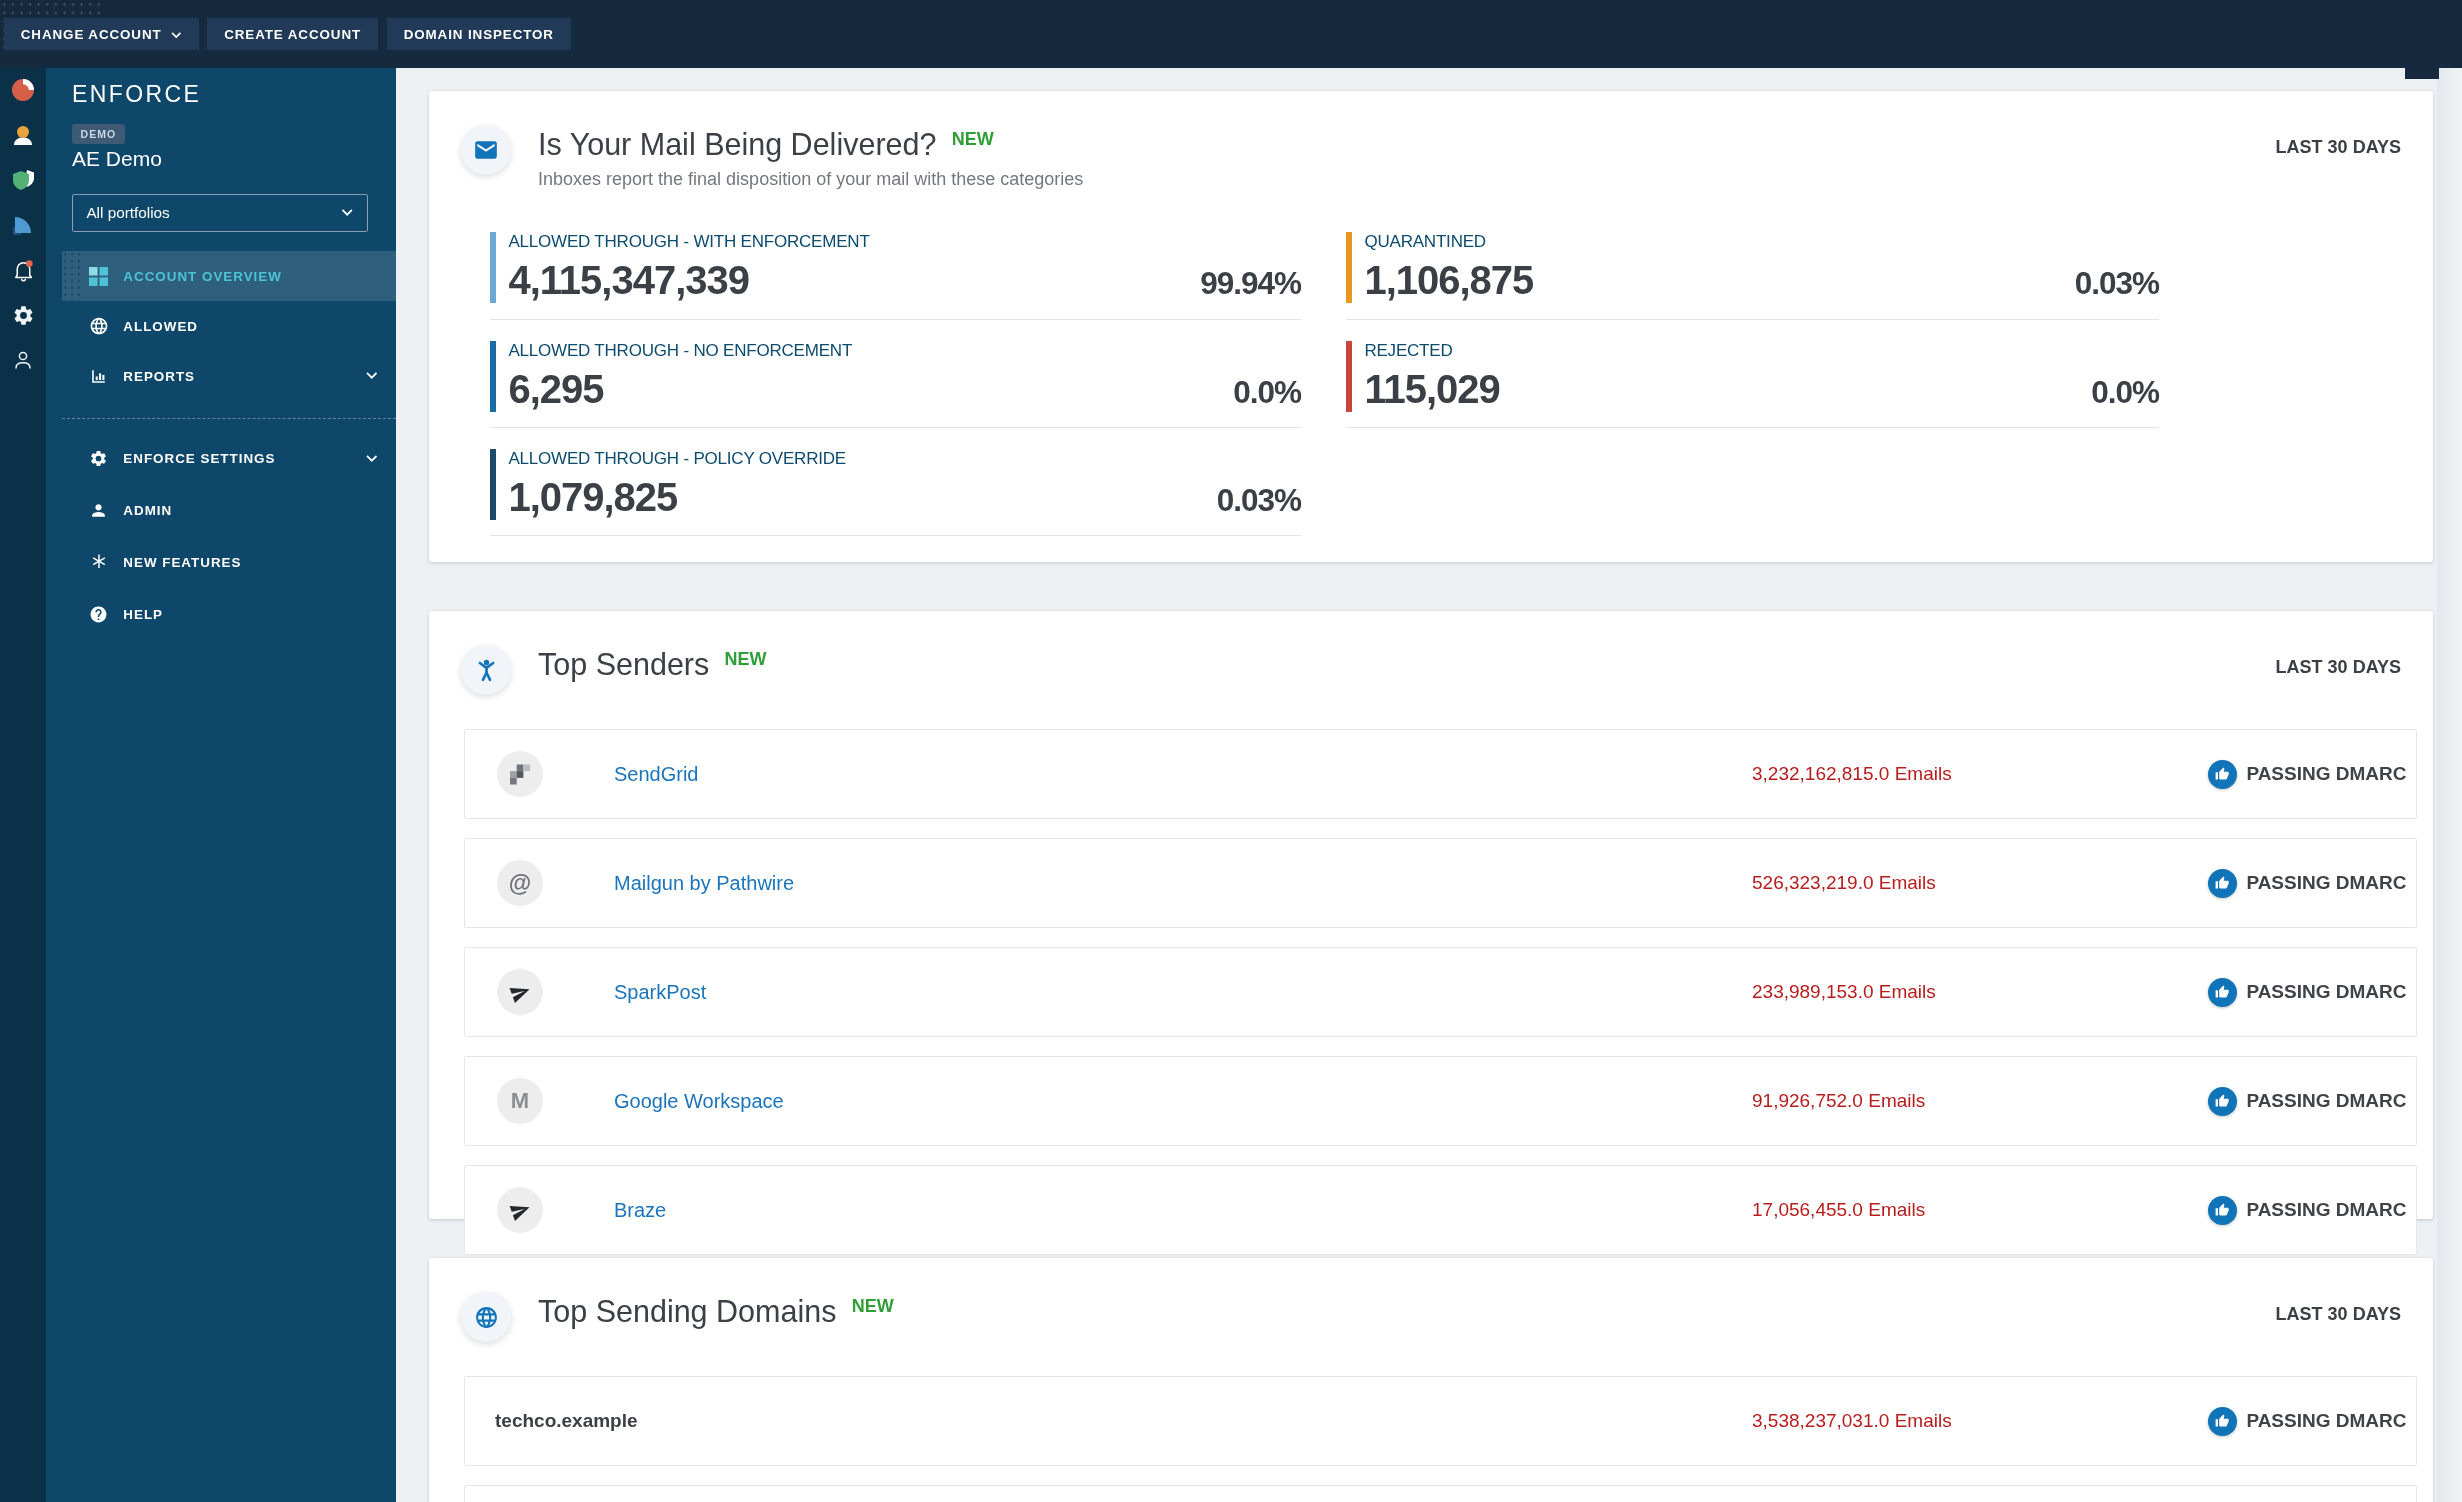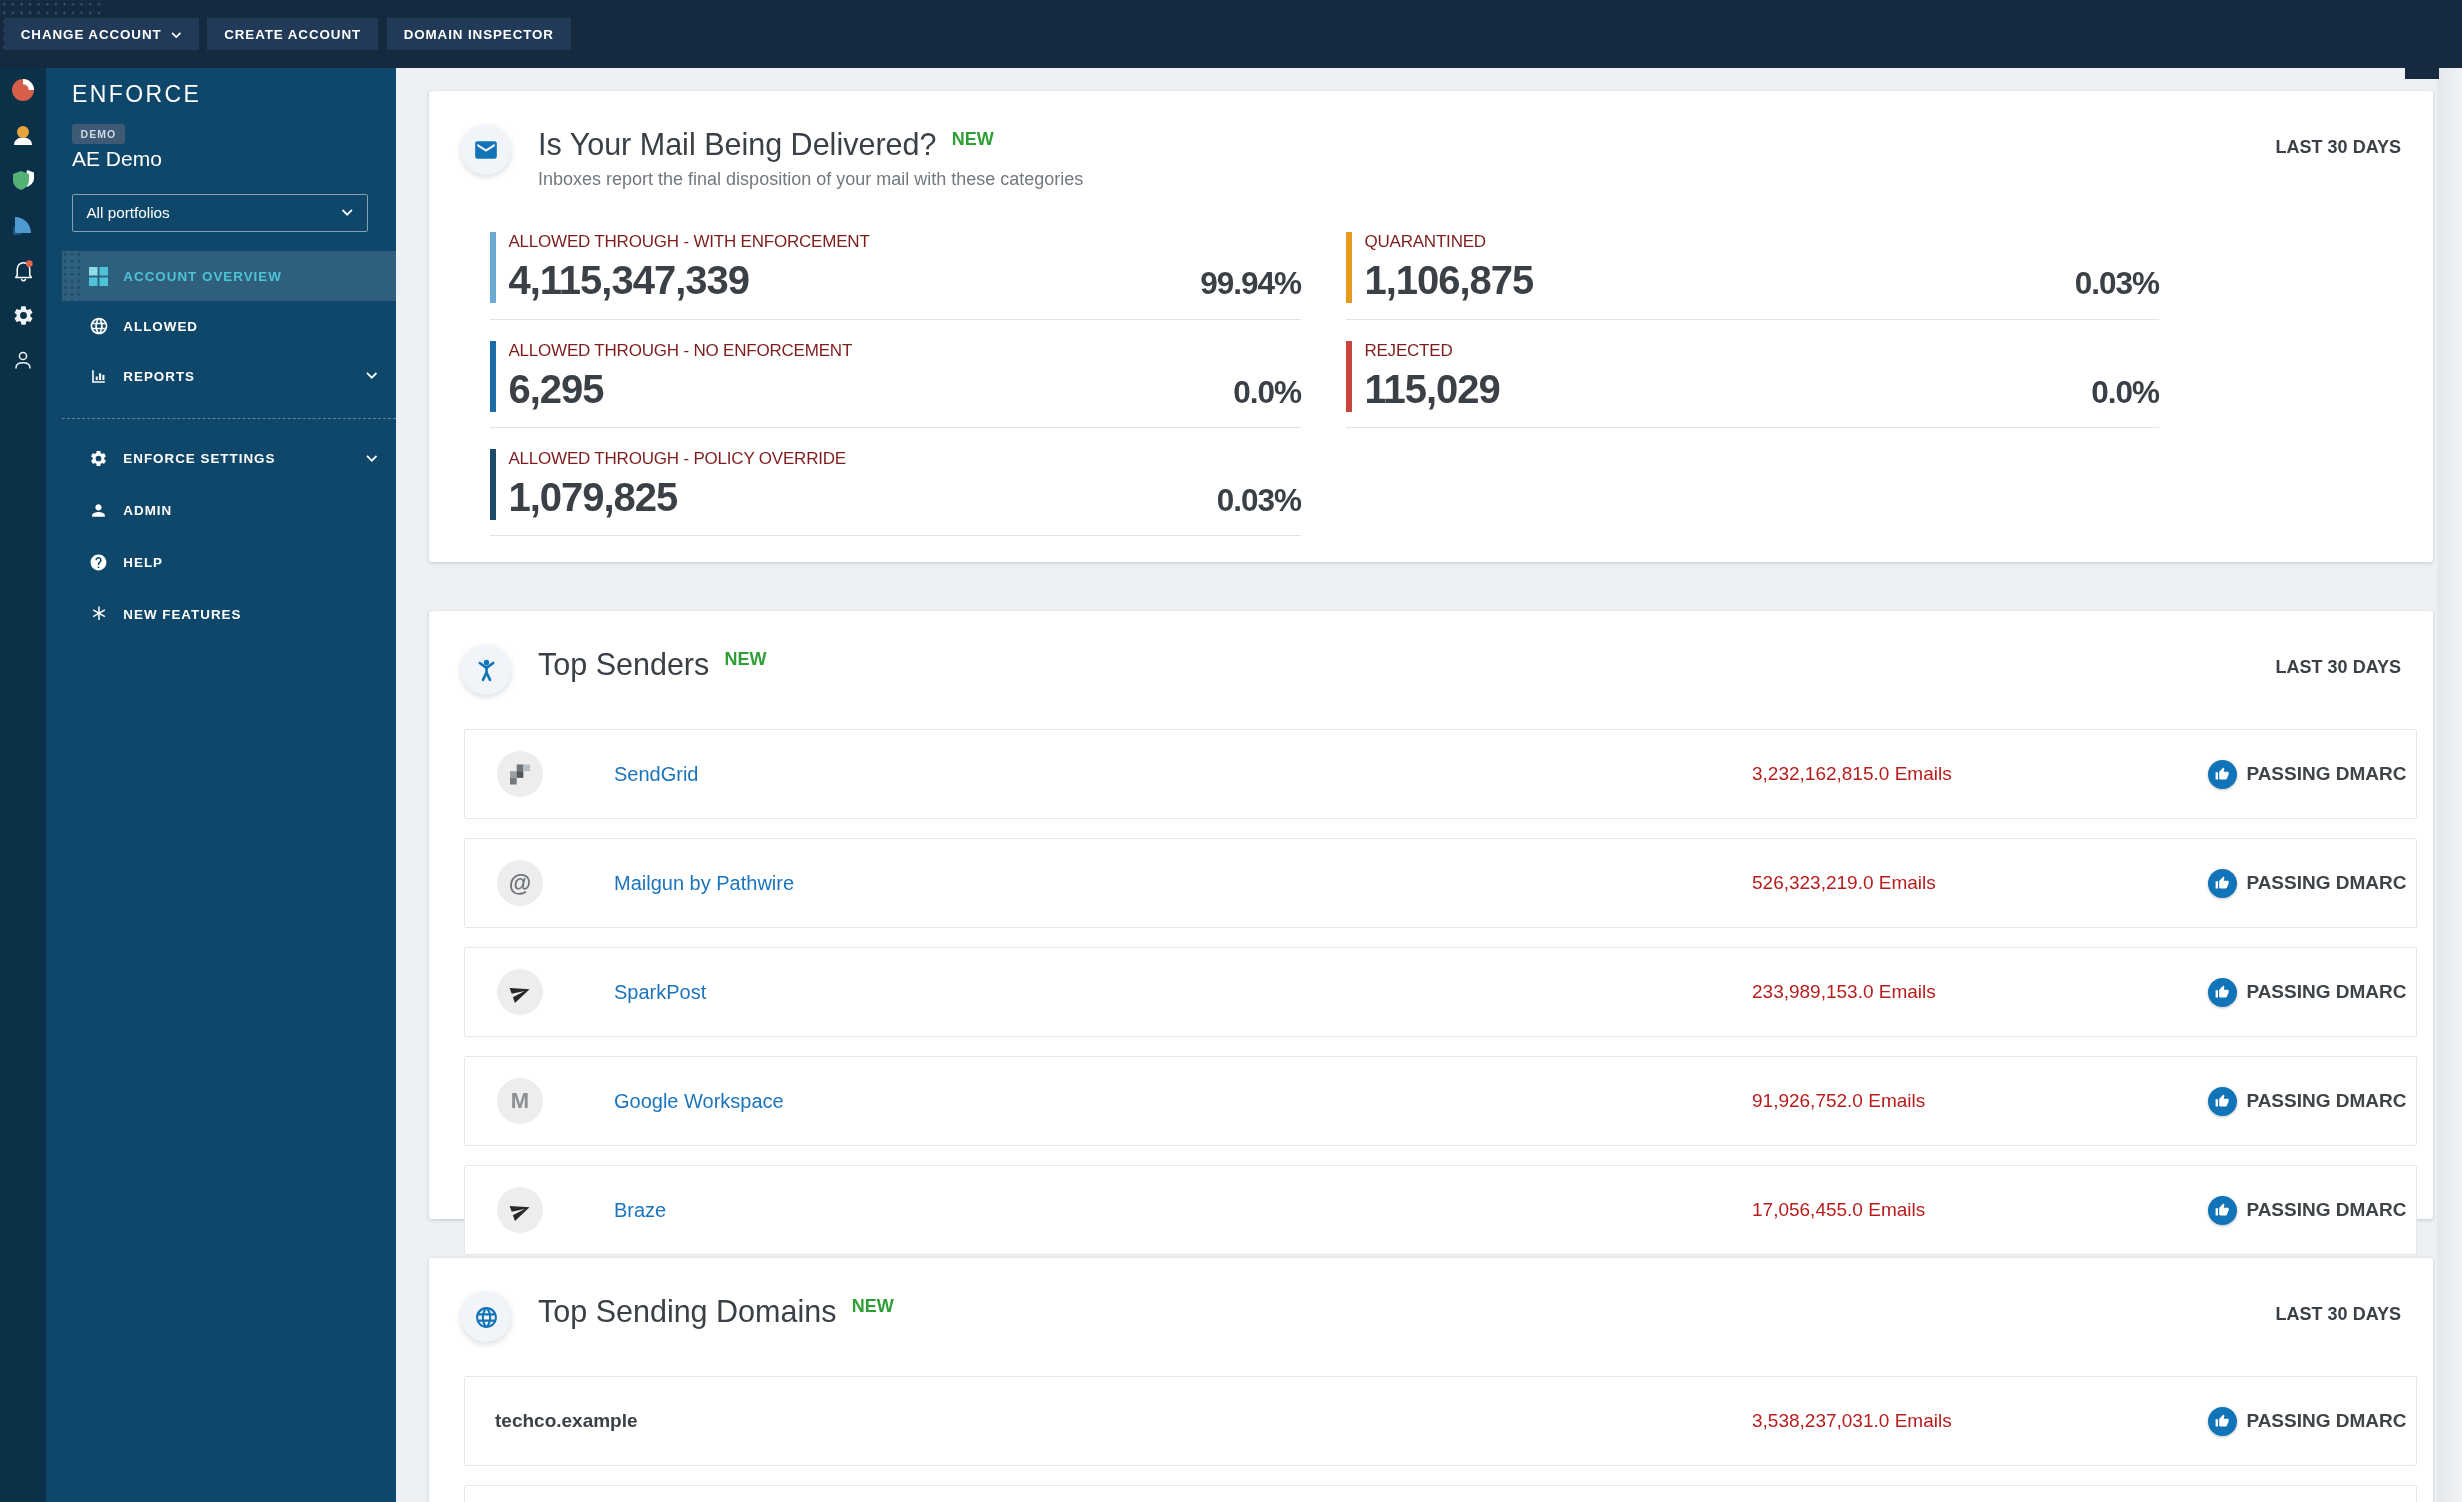--- a/index.html
+++ b/index.html
@@ -113,21 +113,21 @@
     grid-auto-flow:column; column-gap:45px; margin:42px 0 0 61px;
   }
   .stat-cell { padding-bottom:21px; }
   .stat { border-left:6.7px solid #999; padding-left:12.4px; height:71px;
           display:flex; flex-direction:column; justify-content:space-between; }
   .c0 .stat { border-left-color:#6aaad2; }
   .c1 .stat { border-left-color:#1d6ba5; }
   .c2 .stat { border-left-color:#1d4a68; }
   .c3 .stat { border-left-color:#e6991f; }
   .c4 .stat { border-left-color:#c8453e; }
-  .stat-label { font-size:17px; color:#7f1d1d; letter-spacing:-0.2px; }
+  .stat-label { font-size:17px; color:#0c4a6e; letter-spacing:-0.2px; }
   .stat-line { display:flex; align-items:baseline; }
   .stat-value { font-size:40px; font-weight:bold; letter-spacing:-1px; color:#3a4045; }
   .stat-pct { margin-left:auto; font-size:31.5px; font-weight:bold; letter-spacing:-1px; color:#3a4045; }
   .stat-divider { height:1px; background:#e2e4e7; margin-top:15.3px; }
 
   
   .rows { margin-top:34px; }
   .srow {
     height:90px; margin:0 16px 19px 35px; border:1px solid #e4e6e8; border-radius:1.9px;
     display:flex; align-items:center; background:#fff;
@@ -282,33 +282,33 @@
     <div class="nav-item sec">
       <span class="nico">
         <svg width="19" height="19" viewBox="0 0 24 24" fill="#fff">
             <path d="M12 12c2.21 0 4-1.79 4-4s-1.79-4-4-4-4 1.79-4 4 1.79 4 4 4zm0 2c-2.67 0-8 1.34-8 4v2h16v-2c0-2.66-5.33-4-8-4z"></path>
           </svg>
       </span>
       <span>ADMIN</span>
     </div>
     <div class="nav-item sec">
       <span class="nico">
+        <svg width="18" height="18" viewBox="0 0 24 24" fill="#fff">
+            <path d="M11 2h2v7.27l6.3-3.64 1 1.74L14 11l6.3 3.63-1 1.74L13 12.73V20h-2v-7.27l-6.3 3.64-1-1.74L10 11 3.7 7.37l1-1.74L11 9.27V2z"></path>
+          </svg>
+      </span>
+      <span>NEW FEATURES</span>
+    </div>
+    <div class="nav-item sec">
+      <span class="nico">
         <svg width="19" height="19" viewBox="0 0 24 24" fill="#fff">
             <path d="M12 2C6.48 2 2 6.48 2 12s4.48 10 10 10 10-4.48 10-10S17.52 2 12 2zm1 17h-2v-2h2v2zm2.07-7.75l-.9.92C13.45 12.9 13 13.5 13 15h-2v-.5c0-1.1.45-2.1 1.17-2.83l1.24-1.26c.37-.36.59-.86.59-1.41 0-1.1-.9-2-2-2s-2 .9-2 2H8c0-2.21 1.79-4 4-4s4 1.79 4 4c0 .88-.36 1.68-.93 2.25z"></path>
           </svg>
       </span>
       <span>HELP</span>
-    </div>
-    <div class="nav-item sec">
-      <span class="nico">
-        <svg width="18" height="18" viewBox="0 0 24 24" fill="#fff">
-            <path d="M11 2h2v7.27l6.3-3.64 1 1.74L14 11l6.3 3.63-1 1.74L13 12.73V20h-2v-7.27l-6.3 3.64-1-1.74L10 11 3.7 7.37l1-1.74L11 9.27V2z"></path>
-          </svg>
-      </span>
-      <span>NEW FEATURES</span>
     </div>
   </div>
 </div>
 
 <div class="main">
   <div class="scrollbar-track"></div>
   <button class="scroll-top-btn">
     <svg width="12.4" height="8.6" viewBox="0 0 12 8">
         <path d="M1 7l5-5 5 5" fill="none" stroke="#fff" stroke-width="2"></path>
       </svg>

